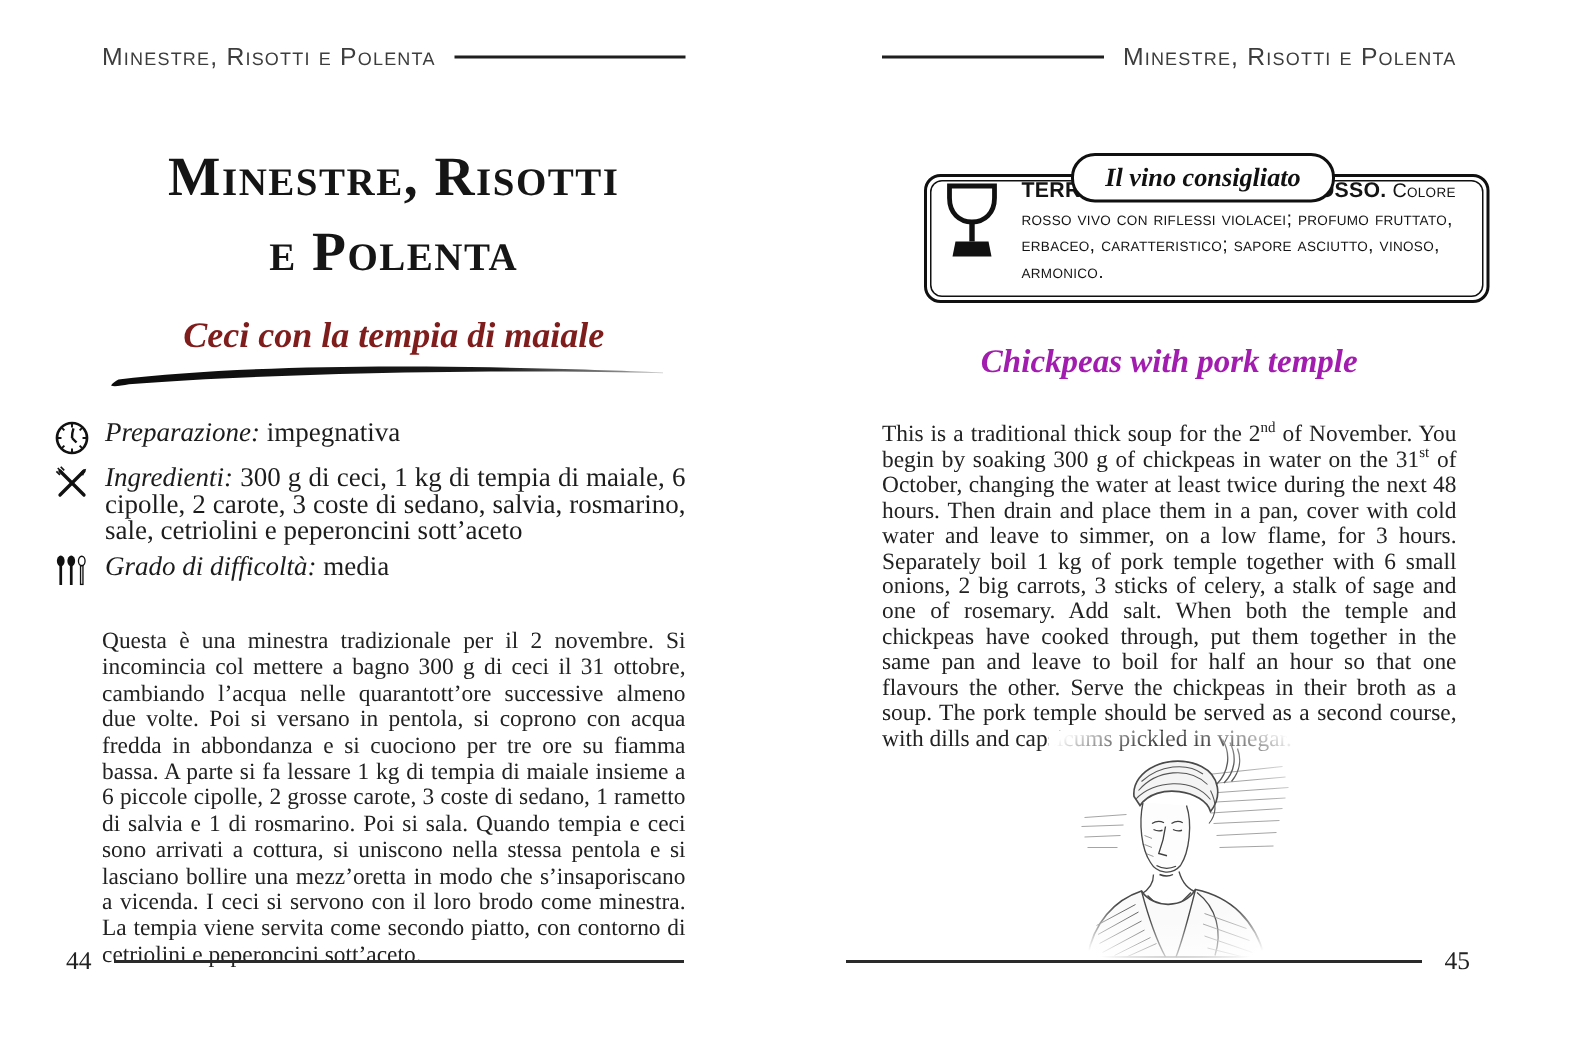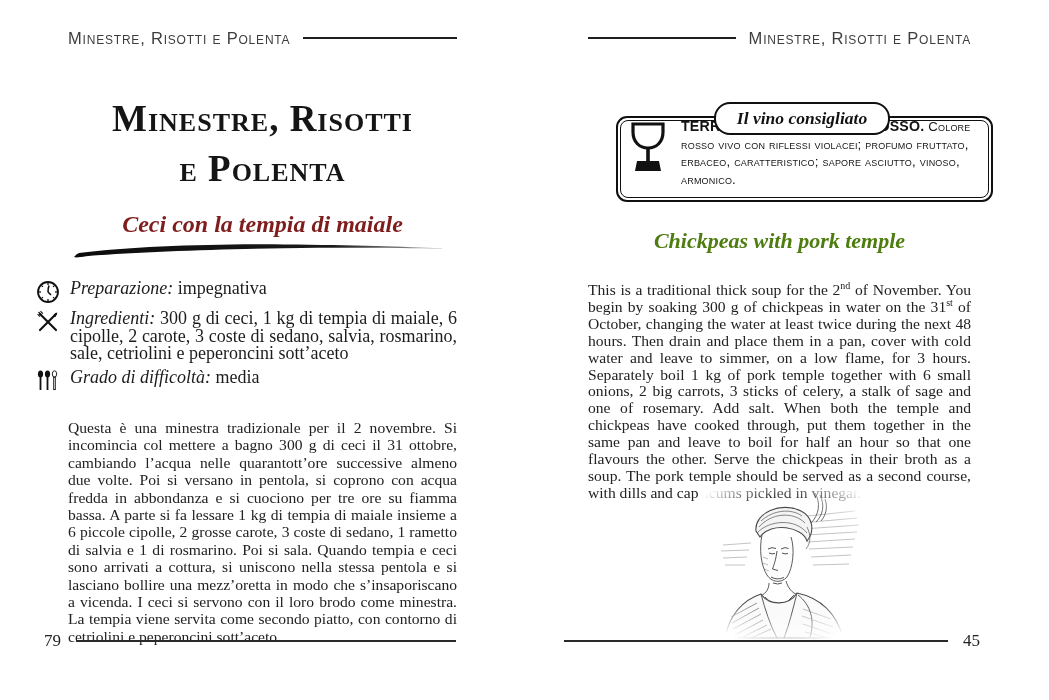--- a/index.html
+++ b/index.html
@@ -61,21 +61,21 @@
   .wine-content { position:absolute; inset:16px 10px 6px 12px; display:flex; gap:13px; align-items:flex-start; z-index:1; }
   .wine-glass { width:40px; height:54px; flex:none; margin-top:3px; }
   .wine-text {
     font-family:"Liberation Sans", sans-serif; font-variant:small-caps;
     font-size:13.2px; line-height:17.5px; letter-spacing:0.2px; color:#141414; text-align:left;
   }
   .wine-lead { font-weight:700; font-size:14.2px; }
 
   .recipe-title-en {
     position:absolute; left:588px; top:228px; width:383px; text-align:center;
-    font-style:italic; font-weight:700; font-size:22px; color:#4d7c0f;
+    font-style:italic; font-weight:700; font-size:22px; color:#a21caf;
   }
 
   .illustration { position:absolute; left:699px; top:487px; width:180px; height:152px; }
 
   
   .footer { position:absolute; top:630px; height:22px; display:flex; align-items:center; gap:15px; }
   .footer.left  { left:44px;  width:412px; }
   .footer.right { left:564px; width:416px; }
   .page-num { font-size:17px; color:#222; }
   .footer-rule { flex:1; height:2px; background:#2a2a2a; }
@@ -155,21 +155,21 @@
           <ellipse cx="18.5" cy="5" rx="2.2" ry="3.2"></ellipse>
             <rect x="17.7" y="8" width="1.6" height="12.6"></rect>
         </g>
       </svg>
       <div class="info-text"><span class="info-label">Grado di difficoltà:</span> <span>media</span></div>
     </div>
 
     <div class="body-text body-it">Questa è una minestra tradizionale per il 2 novembre. Si incomincia col mettere a bagno 300 g di ceci il 31 ottobre, cambiando l’acqua nelle quarantott’ore successive almeno due volte. Poi si versano in pentola, si coprono con acqua fredda in abbondanza e si cuociono per tre ore su fiamma bassa. A parte si fa lessare 1 kg di tempia di maiale insieme a 6 piccole cipolle, 2 grosse carote, 3 coste di sedano, 1 rametto di salvia e 1 di rosmarino. Poi si sala. Quando tempia e ceci sono arrivati a cottura, si uniscono nella stessa pentola e si lasciano bollire una mezz’oretta in modo che s’insaporiscano a vicenda. I ceci si servono con il loro brodo come minestra. La tempia viene servita come secondo piatto, con contorno di cetriolini e peperoncini sott’aceto.</div>
 
     <div class="footer left">
-      <span class="page-num">79</span>
+      <span class="page-num">44</span>
       <div class="footer-rule"></div>
     </div>
   </div>
 
   <div>
 
     <div class="running-header right">
       <div class="header-rule"></div>
       <span class="header-label">Minestre, Risotti e Polenta</span>
     </div>

